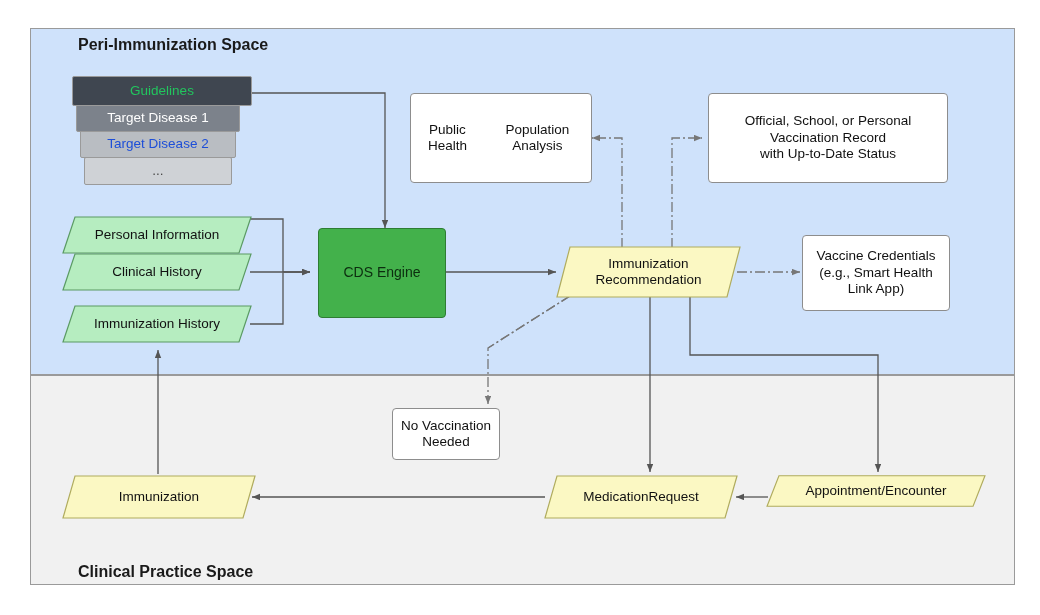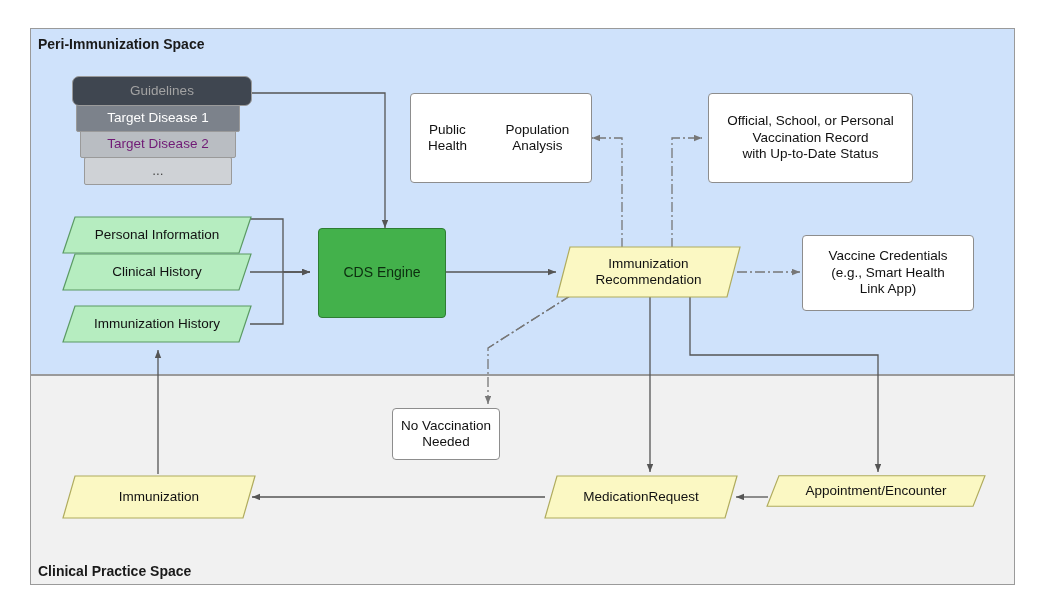--- a/index.html
+++ b/index.html
@@ -29,24 +29,25 @@
   }
   #zone-clinical {
     left: 30px;
     top: 375px;
     width: 985px;
     height: 210px;
     background: #f1f1f1;
   }
   .zone-label {
     position: absolute;
-    font-size: 14px;
+    font-size: 16px;
     font-weight: bold;
     color: #1a1a1a;
     white-space: nowrap;
+    margin-left: 40px;
   }
   #label-peri { left: 38px; top: 36px; }
   #label-clinical { left: 38px; top: 563px; }
 
   .node {
     position: absolute;
     box-sizing: border-box;
     display: flex;
     align-items: center;
     justify-content: center;
@@ -61,23 +62,23 @@
     border: 1px solid #8d8d8d;
     border-radius: 4px;
   }
   
   .card {
     border: 1px solid #9a9a9a;
     border-radius: 2px;
     color: #ffffff;
     font-size: 13.5px;
   }
-  #card-guidelines { background: #3f4650; color: #a3a3a3; border-radius: 7px; }
+  #card-guidelines { background: #3f4650; color: #22c55e; }
   #card-td1 { background: #7c828b; color: #ffffff; text-align: right; }
-  #card-td2 { background: #b9bdc2; color: #701a75; }
+  #card-td2 { background: #b9bdc2; color: #1d4ed8; }
   #card-dots { background: #cfd2d6; color: #4a4a4a; }
 
   
   #node-cds {
     background: #43b14b;
     border: 1px solid #2e7d33;
     border-radius: 4px;
     color: #0c2d0f;
     font-size: 14px;
   }
@@ -199,35 +200,35 @@
 
   <div class="node" id="node-cds" style="left:318px; top:228px; width:128px; height:90px;">
     <span>CDS Engine</span>
   </div>
 
   <div class="node rect" style="left:410px; top:93px; width:182px; height:90px; flex-direction:row;">
     <span>Public Health</span>
     <span>Population Analysis</span>
   </div>
 
-  <div class="node rect" style="left:708px; top:93px; width:205px; height:90px; flex-direction:column;">
+  <div class="node rect" style="left:708px; top:93px; width:240px; height:90px; flex-direction:column;">
     <span>Official, School, or Personal</span>
     <span>Vaccination Record</span>
     <span>with Up-to-Date Status</span>
   </div>
 
   <div class="node para yellow-para" style="left:556px; top:246px; width:185px; height:52px; flex-direction:column;">
     <svg class="shape-svg" viewBox="0 0 185 52" preserveAspectRatio="none">
       <polygon points="14,1 184,1 171,51 1,51" fill="#fbf8c3" stroke="#b0ac5e" stroke-width="1.2"></polygon>
     </svg>
     <span class="para-text">Immunization</span>
     <span class="para-text">Recommendation</span>
   </div>
 
-  <div class="node rect" style="left:802px; top:235px; width:172px; height:76px; flex-direction:column;">
+  <div class="node rect" style="left:802px; top:235px; width:148px; height:76px; flex-direction:column;">
     <span>Vaccine Credentials</span>
     <span>(e.g., Smart Health</span>
     <span>Link App)</span>
   </div>
 
   <div class="node rect" style="left:392px; top:408px; width:108px; height:52px; flex-direction:column;">
     <span>No Vaccination</span>
     <span>Needed</span>
   </div>
 

